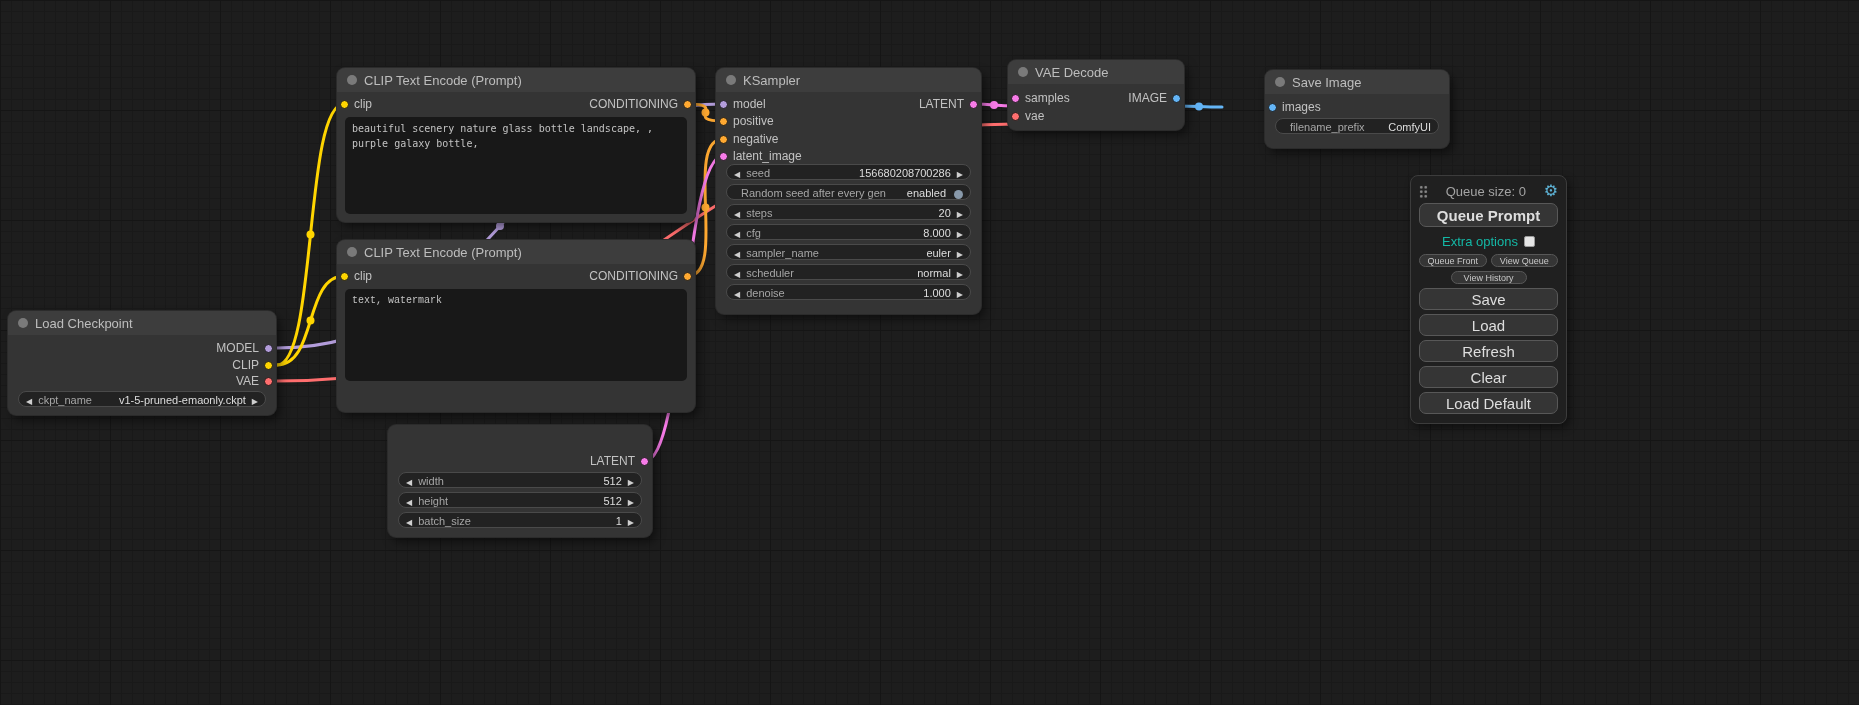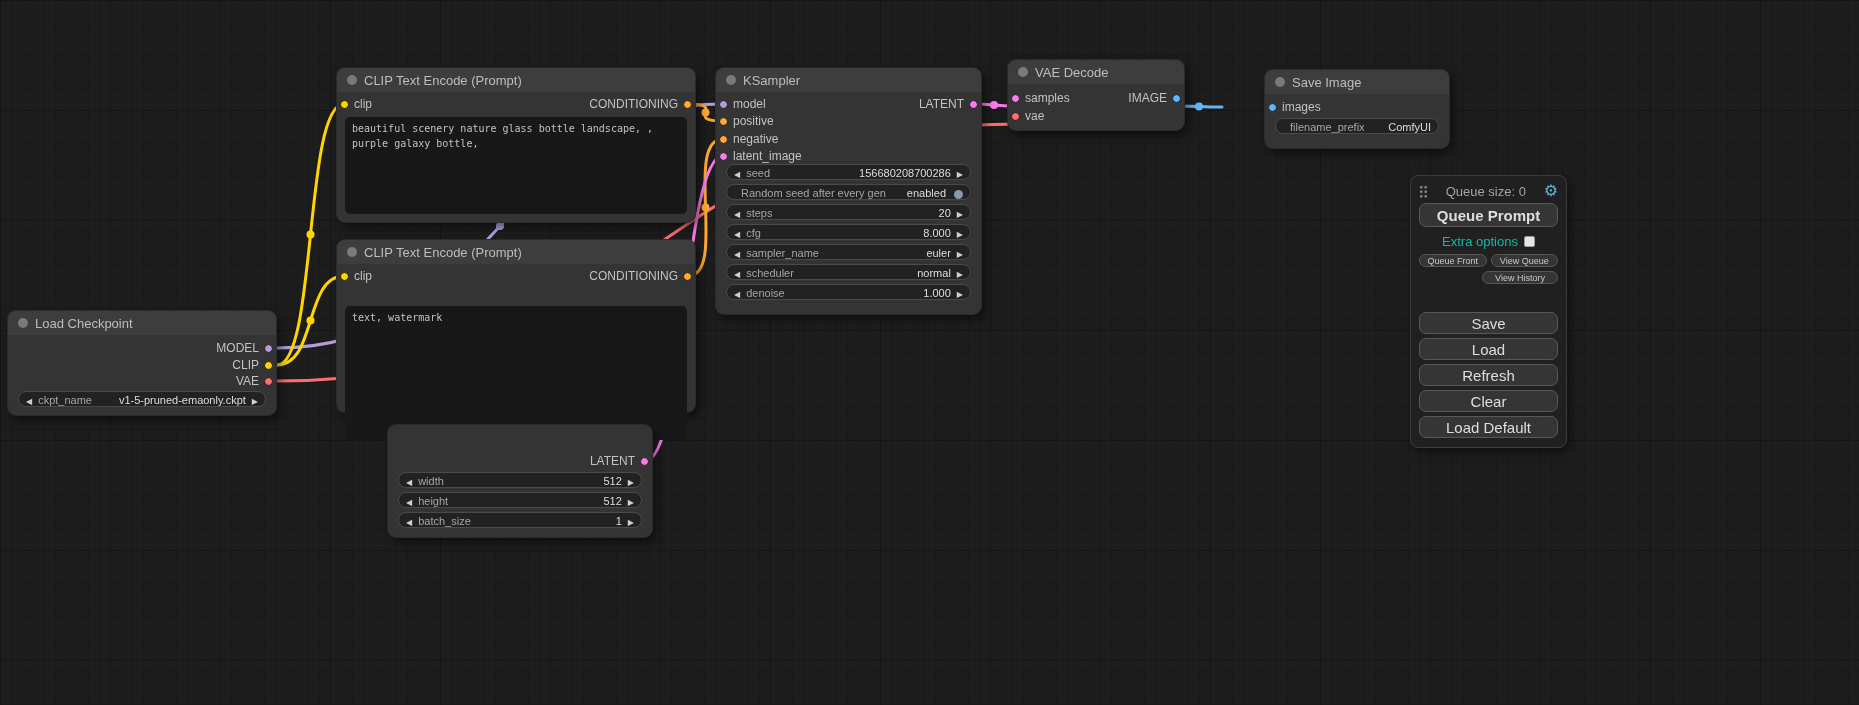--- a/index.html
+++ b/index.html
@@ -52,21 +52,21 @@
   .btn { background:#353535; border:1px solid #585858; border-radius:7px; color:#dedede;
          font-family:inherit; cursor:pointer; display:flex; align-items:center; justify-content:center; }
   .btn.big { height:22px; font-size:15px; margin-top:4px; width:100%; }
   .btn.qp  { height:24px;font-weight:bold; }
   .extra-row { display:flex; align-items:center; justify-content:center; gap:6px;
                margin-top:7px; font-size:13px; color:#14b8a6; }
   .checkbox { width:11px; height:11px; background:#e6e6e6; border:1px solid #9a9a9a;
               border-radius:2px; flex:none; cursor:pointer; }
   .small-row { display:flex; gap:4px; margin-top:5px; }
   .btn.small { height:13px; font-size:9px; padding:0 6px; border-radius:7px; flex:1; color:#c9c9c9; }
-  .vh-row { display:flex; justify-content:flex-end; margin-top:4px; margin-bottom:24px; }
+  .vh-row { display:flex; justify-content:center; margin-top:4px; margin-bottom:0; }
   .btn.small.vh { flex:none; width:76px; }
 </style>
 </head>
 <body>
 
 <div id="canvas">
 
   <svg class="wires" width="1859" height="705" viewBox="0 0 1859 705">
     <g fill="none" stroke-width="3" stroke-linecap="round">
       <path d="M 277 348 C 500 348, 500 104, 723 104" stroke="#B39DDB"></path>
@@ -141,21 +141,21 @@
       <span class="title-text">CLIP Text Encode (Prompt)</span>
     </div>
     <div class="slot in" style="top:29px">
       <span class="pin" style="background:#FFD500"></span>
       <span>clip</span>
     </div>
     <div class="slot out" style="top:29px">
       <span>CONDITIONING</span>
       <span class="pin" style="background:#FFA931"></span>
     </div>
-    <textarea class="prompt" style="top: 66px; height: 134px;" spellcheck="false">text, watermark</textarea>
+    <textarea class="prompt" style="top: 49px; height: 92px; font-family: Liberation Mono, monospace;" spellcheck="false">text, watermark</textarea>
   </div>
 
   <div class="node" style="left:388px;top:425px;width:264px;height:112px">
     <div class="slot out" style="top:29px">
       <span>LATENT</span>
       <span class="pin" style="background:#F77BE8"></span>
     </div>
     <div class="widgets" style="top:47px">
       <div class="widget">
         <span class="arrow">◀</span>

